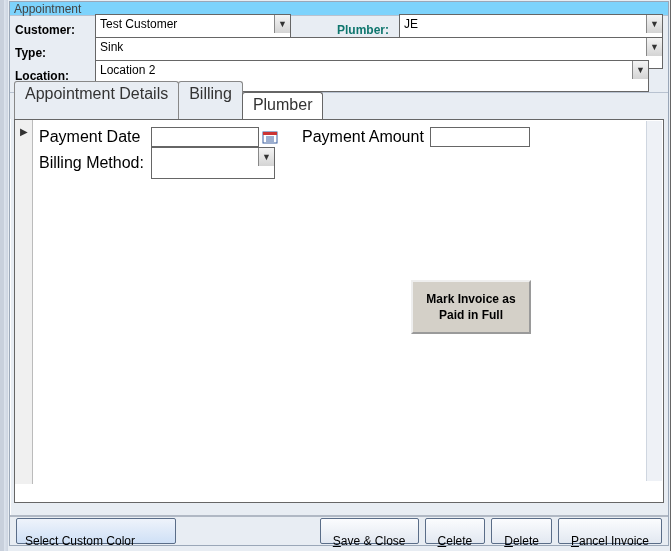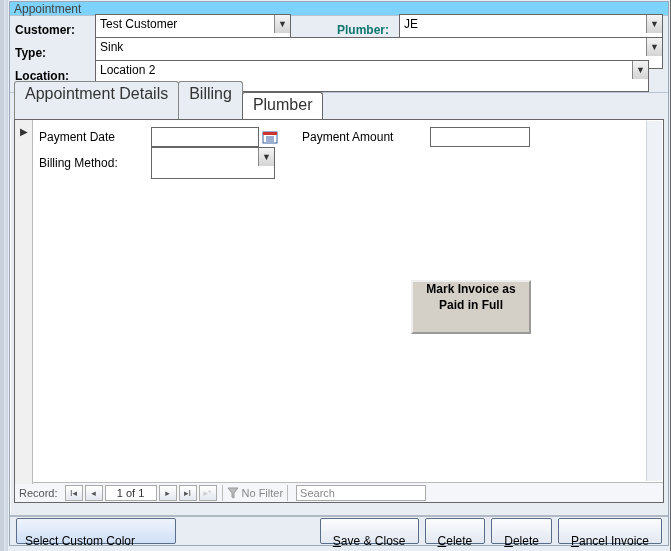--- a/index.html
+++ b/index.html
@@ -109,40 +109,41 @@
     left: 0; top: 0; bottom: 18px;
     width: 18px;
     background: #f0f0f0;
     border-right: 1px solid #bbb;
   }
   .rec-selector .arrow {
     position:absolute; top:6px; left:5px;
     font-size: 10px; color:#333;
   }
   .fld-row { display:flex; align-items:center; height:22px; margin-bottom:4px;}
-  .fld-label { font-size:12px; color:#000; }
+  .fld-label { font-size:16px; color:#000; }
   .txt {
     border: 1px solid #666; height:20px; background:#fff;
     font: inherit; padding:0 3px;
   }
   .cal-icon {
     width: 16px; height: 16px; display:inline-block;
     position: relative; margin-left: 3px;
   }
   .cal-icon svg { width:16px; height:16px; }
   .big-btn {
     position: absolute;
     left: 396px; top: 160px;
     width: 120px; height: 54px;
     background: #d4d0c8;
     border: 2px outset #eee;
     font: inherit;
     font-weight: bold;
     text-align:center;
     line-height: 1.3;
+    padding-top: 10px;
     cursor: default;
   }
   .recnav {
     height: 20px;
     border-top: 1px solid #bbb;
     display:flex; align-items:center;
     font-size: 11px; color:#333;
     background: #f4f6fa;
     padding: 0 4px;
   }
@@ -272,38 +273,20 @@
 
       <div class="big-btn">
         <div>Mark Invoice as</div>
         <div>Paid in Full</div>
       </div>
 
     </div>
 
     <div class="scroll-v"></div>
 
-    <div class="recnav">
-      <span class="lbl">Record:</span>
-      <span class="navbtn">I◂</span>
-      <span class="navbtn">◂</span>
-      <span class="counter">1 of 1</span>
-      <span class="navbtn">▸</span>
-      <span class="navbtn">▸I</span>
-      <span class="navbtn" style="color:#ccc">▸*</span>
-      <span class="sep"></span>
-      <span class="nofilter">
-        <svg viewBox="0 0 12 12">
-            <path d="M1 1h10L7 6v5l-2-1V6z" fill="#bbb" stroke="#999"></path>
-          </svg>
-        <span>No Filter</span>
-      </span>
-      <span class="sep"></span>
-      <input class="search" value="Search" style="">
-    </div>
   </div>
 
   <div class="footer">
     <button class="btn" style="background:linear-gradient(#eef3fb,#cfe0f6); width:160px;text-align:left;padding-left:8px;">Select Custom Color</button>
     <div class="spacer"></div>
     <button class="btn"><span class="ul">S</span><span>ave &amp; Close</span></button>
     <button class="btn"><span class="ul">C</span><span>elete</span></button>
     <button class="btn"><span class="ul">D</span><span>elete</span></button>
     <button class="btn"><span class="ul">P</span><span>ancel Invoice</span></button>
   </div>

